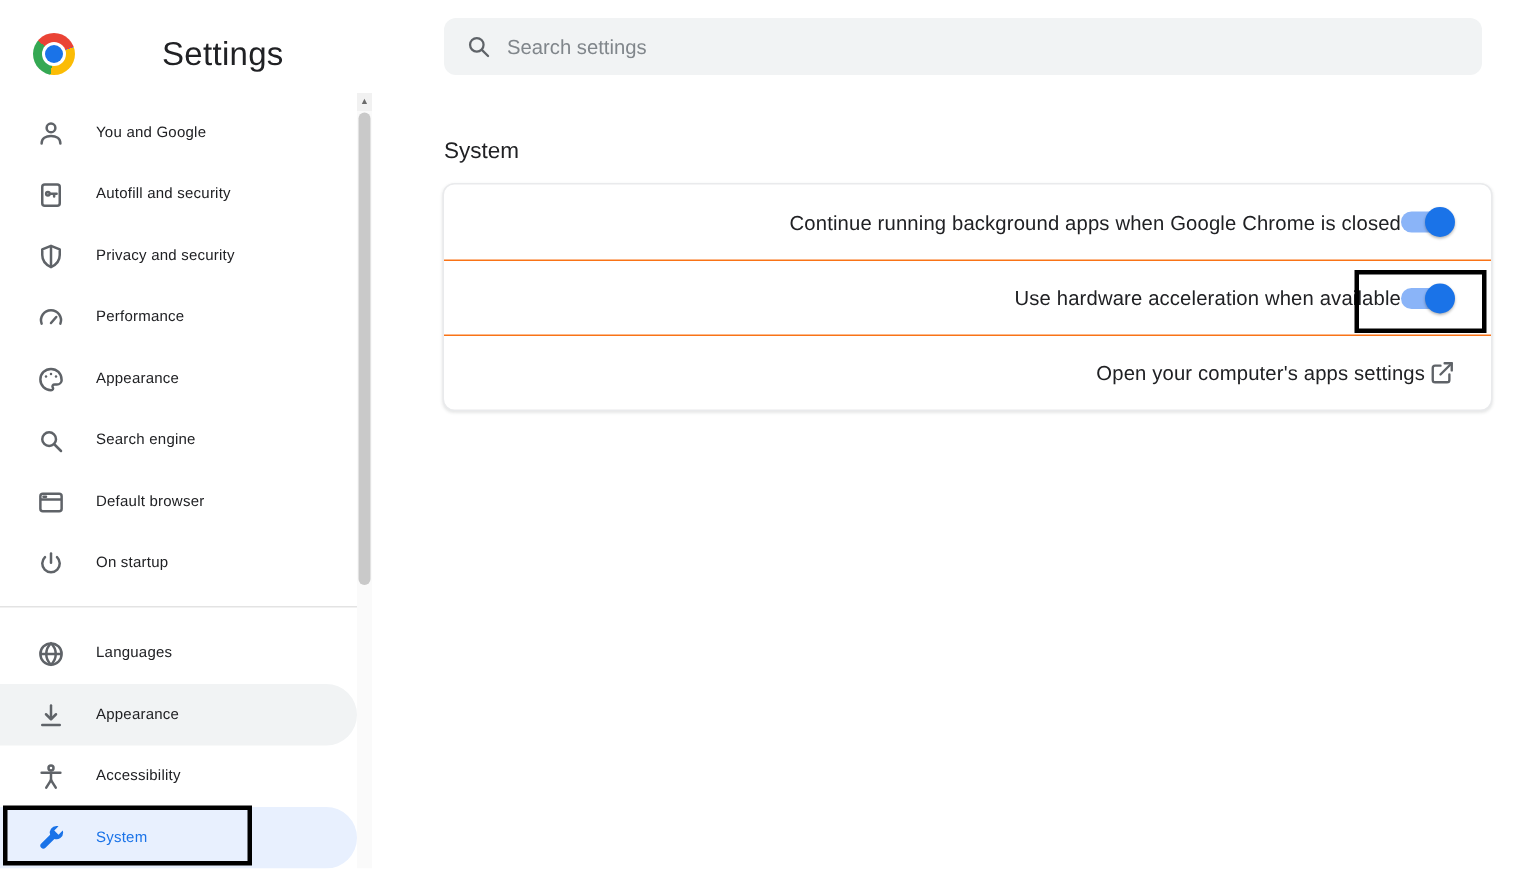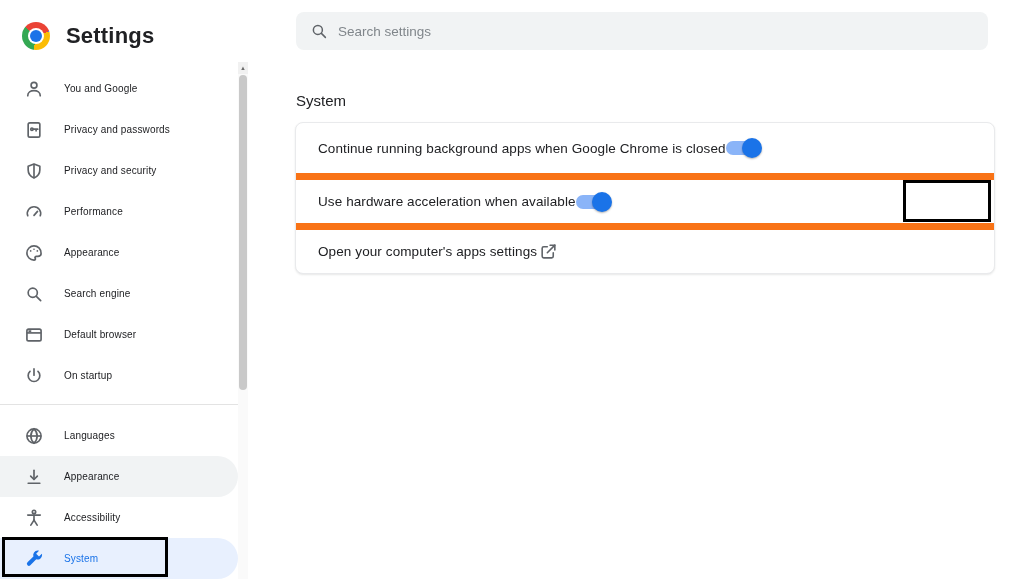--- a/index.html
+++ b/index.html
@@ -21,21 +21,21 @@
 
   
   .sidebar{position:absolute;left:0;top:0;width:248px;height:579px;background:#fff;}
   .sidebar-header{display:flex;align-items:center;gap:16px;padding:16px 0 0 22px;height:56px;}
   .chrome-logo{width:28px;height:28px;border-radius:50%;position:relative;flex:0 0 auto;
     background:conic-gradient(from -50deg,#ea4335 0deg 120deg,#4285f4 120deg 121deg,#fbbc05 121deg 240deg,#34a853 240deg 360deg);}
   .chrome-logo::before{content:"";position:absolute;left:50%;top:50%;width:16px;height:16px;border-radius:50%;
     background:#fff;transform:translate(-50%,-50%);}
   .chrome-logo::after{content:"";position:absolute;left:50%;top:50%;width:12px;height:12px;border-radius:50%;
     background:#1a73e8;transform:translate(-50%,-50%);}
-  .sidebar-title{font-size:22px;font-weight:700;color:#202124;letter-spacing:.2px;}
+  .sidebar-title{font-size:22px;font-weight:400;color:#202124;letter-spacing:.2px;margin-left:42px;}
 
   .nav{position:absolute;top:68px;left:0;width:238px;}
   .nav-item{display:flex;align-items:center;height:41px;padding-left:24px;cursor:pointer;
     border-radius:0 24px 24px 0;color:#202124;}
   .nav-item .icn{width:20px;height:20px;margin-right:20px;color:#5f6368;display:flex;align-items:center;justify-content:center;flex:0 0 auto;}
   .nav-item .lbl{font-size:10px;font-weight:500;letter-spacing:.15px;}
   .nav-item.hover{background:var(--hover-bg);}
   .nav-item.selected{background:var(--selected-bg);color:var(--accent);}
   .nav-item.selected .icn{color:var(--accent);}
   .nav-item.selected .lbl{color:var(--accent);}
@@ -53,22 +53,22 @@
     border-radius:8px;display:flex;align-items:center;padding:0 14px;gap:10px;cursor:text;}
   .searchbar .icn{color:#5f6368;width:18px;height:18px;flex:0 0 auto;}
   .searchbar input{border:none;outline:none;background:transparent;font-size:13.5px;color:#202124;width:100%;
     font-family:"Liberation Sans","DejaVu Sans",sans-serif;}
   .searchbar input::placeholder{color:#80868b;}
 
   .section-title{position:absolute;left:48px;top:92px;font-size:15px;font-weight:400;color:#202124;}
 
   .card{position:absolute;left:47px;top:122px;width:700px;background:#fff;border-radius:8px;
     border:1px solid #e9eaec;box-shadow:0 1px 2px rgba(60,64,67,.12);}
-  .setting-row{display:flex;align-items:center;justify-content:flex-start;height:50px;padding:0 22px;}
-  .setting-row + .setting-row{border-top:7px solid #f97316;}
+  .setting-row{display:flex;align-items:center;justify-content:flex-end;height:50px;padding:0 22px;}
+  .setting-row + .setting-row{border-top:1px solid #f97316;}
   .setting-row .row-label{font-size:13.5px;color:#202124;letter-spacing:.1px;}
 
   .toggle{position:relative;width:32px;height:14px;border-radius:8px;background:var(--toggle-track);
     margin-right:6px;cursor:pointer;flex:0 0 auto;}
   .toggle .knob{position:absolute;right:-4px;top:50%;transform:translateY(-50%);width:20px;height:20px;
     border-radius:50%;background:var(--toggle-knob);box-shadow:0 1px 2px rgba(0,0,0,.3);}
 
   .ext-link{width:22px;height:22px;color:#5f6368;display:flex;align-items:center;justify-content:center;cursor:pointer;flex:0 0 auto;}
 
   
@@ -100,21 +100,21 @@
     </div>
 
     <div class="nav-item">
       <span class="icn">
         <svg width="20" height="20" viewBox="0 0 24 24" fill="none" stroke="currentColor" stroke-width="2" stroke-linecap="round">
             <rect x="5" y="3.5" width="14" height="17" rx="2"></rect>
             <circle cx="9.5" cy="11" r="1.4"></circle>
             <path d="M11.5 11h5M14.5 11v2.2"></path>
           </svg>
       </span>
-      <span class="lbl">Privacy and passwords</span>
+      <span class="lbl">Autofill and security</span>
     </div>
 
     <div class="nav-item">
       <span class="icn">
         <svg width="20" height="20" viewBox="0 0 24 24" fill="none" stroke="currentColor" stroke-width="2" stroke-linejoin="round">
             <path d="M12 3.5l7 2.8v4.5c0 4.8-3 7.9-7 9.7-4-1.8-7-4.9-7-9.7V6.3z"></path>
             <path d="M12 3.5v17"></path>
           </svg>
       </span>
       <span class="lbl">Privacy and security</span>

